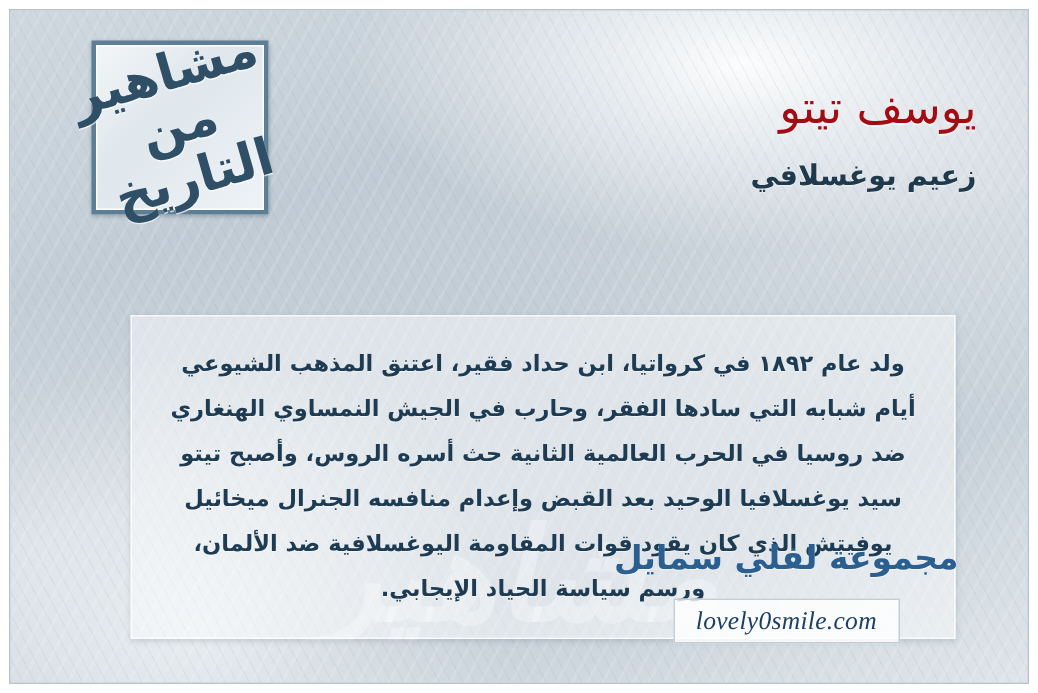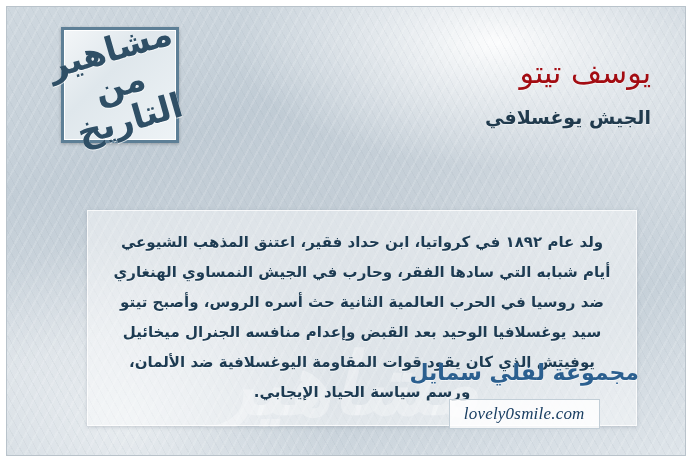--- a/index.html
+++ b/index.html
@@ -190,21 +190,21 @@
     <div class="bg"></div>
 
     <div class="watermark">مشاهير</div>
 
     <div class="plate">
       <div class="calligraphy">مشاهير من التاريخ</div>
     </div>
 
     <div class="titles">
       <h1 class="title-main">يوسف تيتو</h1>
-      <h2 class="title-sub">الجيش يوغسلافي</h2>
+      <h2 class="title-sub">زعيم يوغسلافي</h2>
     </div>
 
     <div class="body-panel">
       <p class="body-text">ولد عام ١٨٩٢ في كرواتيا، ابن حداد فقير، اعتنق المذهب الشيوعي أيام شبابه التي سادها الفقر، وحارب في الجيش النمساوي الهنغاري ضد روسيا في الحرب العالمية الثانية حث أسره الروس، وأصبح تيتو سيد يوغسلافيا الوحيد بعد القبض وإعدام منافسه الجنرال ميخائيل يوفيتش الذي كان يقود قوات المقاومة اليوغسلافية ضد الألمان، ورسم سياسة الحياد الإيجابي.</p>
     </div>
 
     <div class="brand">
       <div class="brand-ar">مجموعة لفلي سمايل</div>
       <div class="brand-url-box">
         <span class="brand-url">lovely0smile.com</span>

